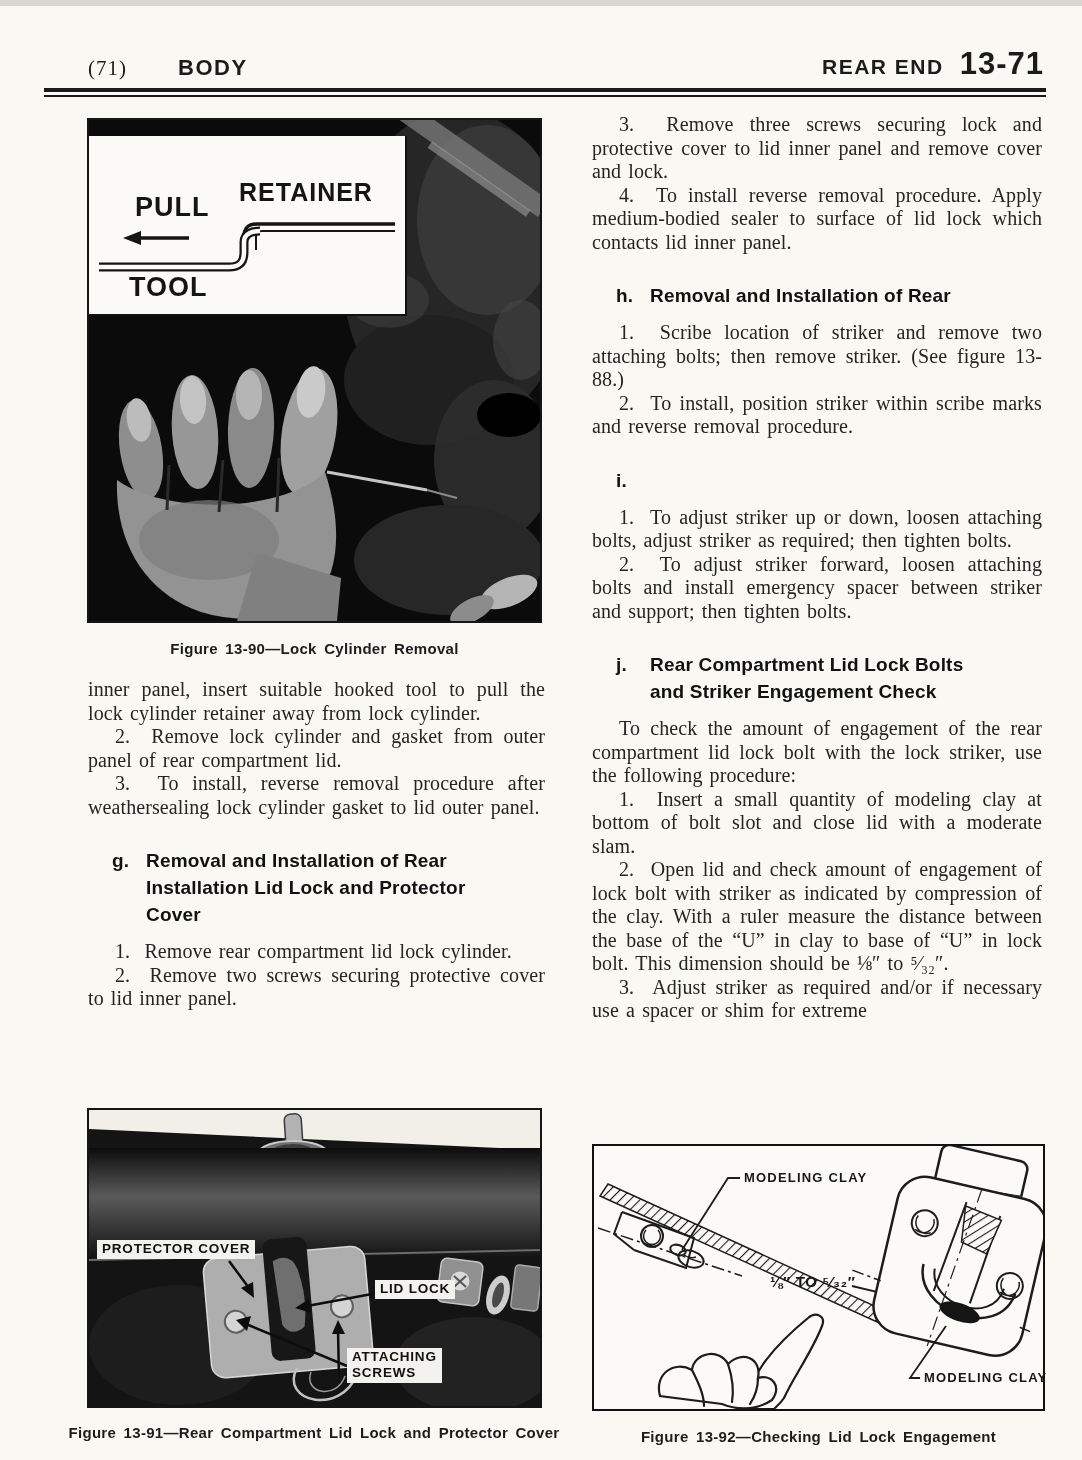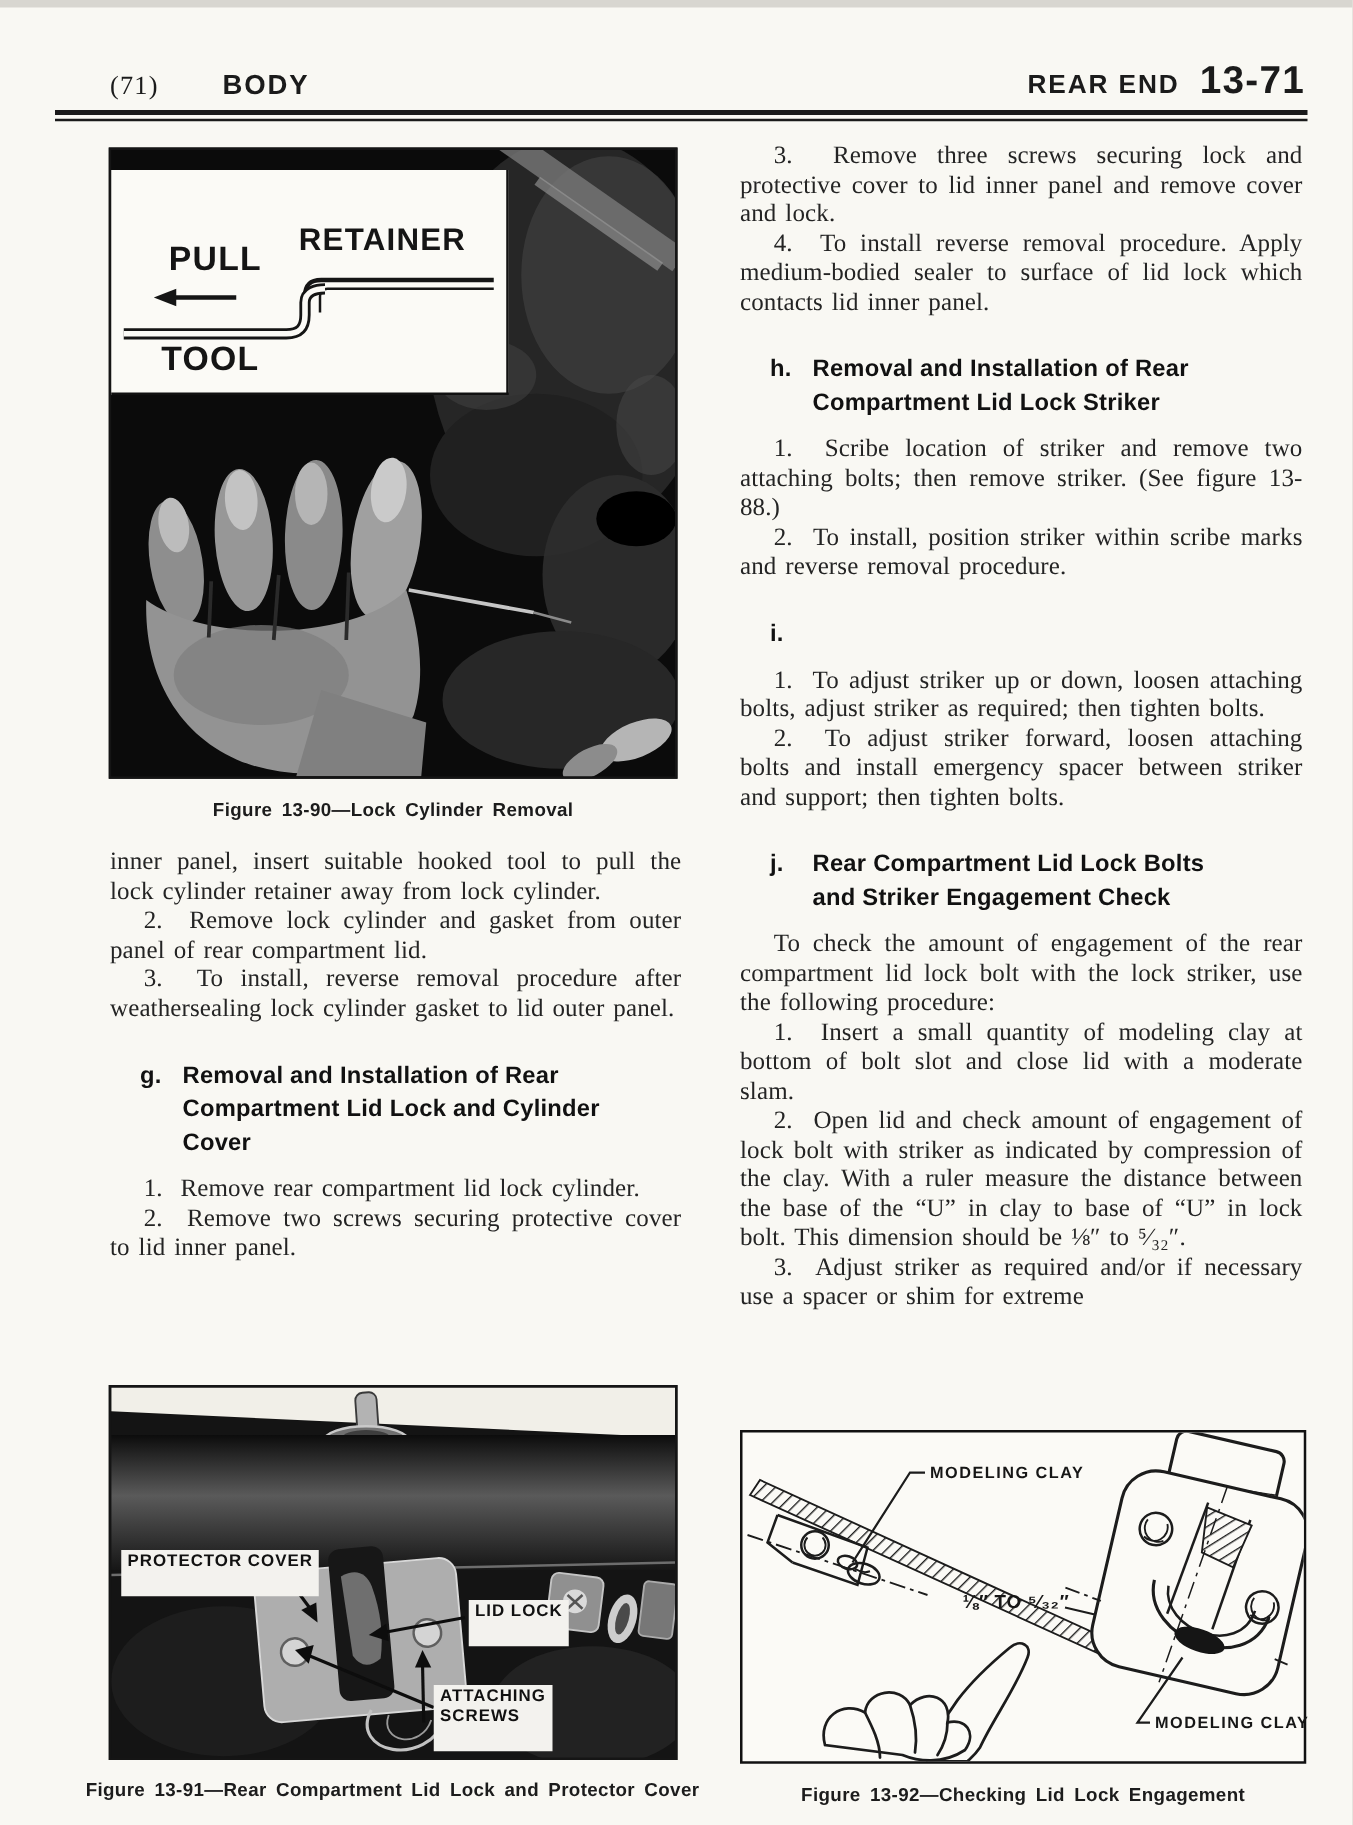--- a/index.html
+++ b/index.html
@@ -54,21 +54,21 @@
   }
   .inset90 .lbl {
     position:absolute; font:bold 27px "Liberation Sans",sans-serif; color:#151515; letter-spacing:1px;
   }
   .lbl-pull     { left:46px;  top:56px; }
   .lbl-retainer { left:150px; top:42px; font-size:25px !important; }
   .lbl-tool     { left:40px;  top:136px; }
 
   
   .strip {
-    position:absolute; background:#f3f2ee; color:#111; padding:1px 5px 20px 5px;
+    position:absolute; background:#f3f2ee; color:#111; padding:1px 5px 2px 5px;
     font:bold 13.5px/16px "Liberation Sans",sans-serif; letter-spacing:0.8px; white-space:nowrap;
   }
   .strip .fl-line { display:block; }
   .s-protector { left:8px;   top:130px; }
   .s-lidlock   { left:286px; top:170px; }
   .s-screws    { left:258px; top:238px; }
 
   
   .dlabel {
     position:absolute; color:#161616; background:transparent;
@@ -146,21 +146,21 @@
 
   <div class="col col-left">
     <p class="bp">inner panel, insert suitable hooked tool to pull the lock cylinder retainer away from lock cylinder.</p>
     <p class="bp ind">2.&nbsp; Remove lock cylinder and gasket from outer panel of rear compartment lid.</p>
     <p class="bp ind">3.&nbsp; To install, reverse removal procedure after weathersealing lock cylinder gasket to lid outer panel.</p>
 
     <div class="heading">
       <span class="hl">g.</span>
       <span class="ht">
         <span class="hline">Removal and Installation of Rear</span>
-        <span class="hline">Compartment Lid Lock and Cylinder</span>
+        <span class="hline">Installation Lid Lock and Protector</span>
         <span class="hline">Cover</span>
       </span>
     </div>
 
     <p class="bp ind">1.&nbsp; Remove rear compartment lid lock cylinder.</p>
     <p class="bp ind">2.&nbsp; Remove two screws securing protective cover to lid inner panel.</p>
   </div>
 
   <div class="photo fig91">
     <svg viewBox="0 0 451 296" width="451" height="296">
@@ -224,21 +224,20 @@
   <div class="fig-caption cap91">Figure 13-91—Rear Compartment Lid Lock and Protector Cover</div>
 
   <div class="col col-right">
     <p class="bp ind">3.&nbsp; Remove three screws securing lock and protective cover to lid inner panel and remove cover and lock.</p>
     <p class="bp ind">4.&nbsp; To install reverse removal procedure. Apply medium-bodied sealer to surface of lid lock which contacts lid inner panel.</p>
 
     <div class="heading">
       <span class="hl">h.</span>
       <span class="ht">
         <span class="hline">Removal and Installation of Rear</span>
-        <span class="hline">Compartment Lid Lock Striker</span>
       </span>
     </div>
     <p class="bp ind">1.&nbsp; Scribe location of striker and remove two attaching bolts; then remove striker. (See figure 13-88.)</p>
     <p class="bp ind">2.&nbsp; To install, position striker within scribe marks and reverse removal procedure.</p>
 
     <div class="heading">
       <span class="hl">i.</span>
     </div>
     <p class="bp ind">1.&nbsp; To adjust striker up or down, loosen attaching bolts, adjust striker as required; then tighten bolts.</p>
     <p class="bp ind">2.&nbsp; To adjust striker forward, loosen attaching bolts and install emergency spacer between striker and support; then tighten bolts.</p>

